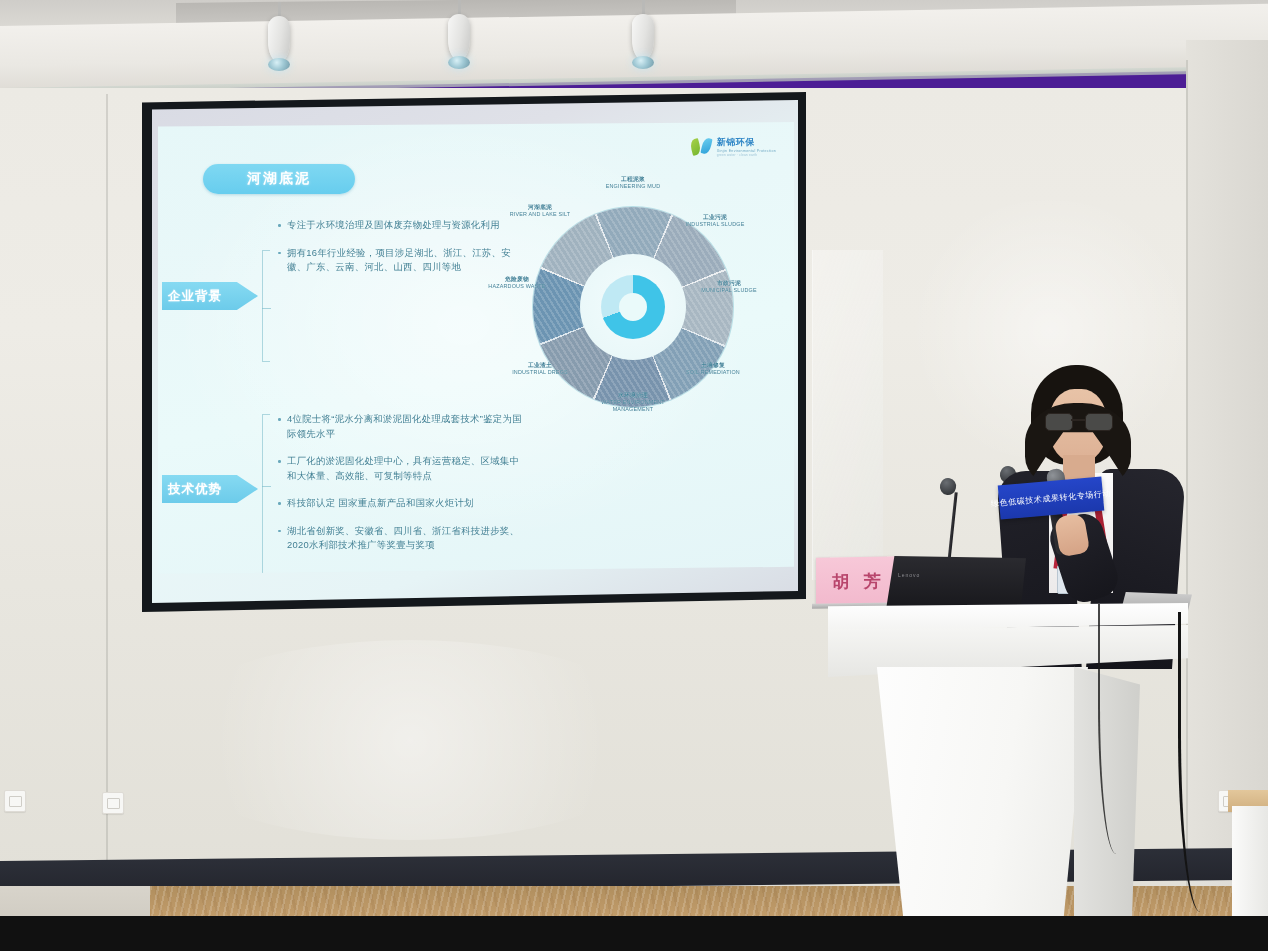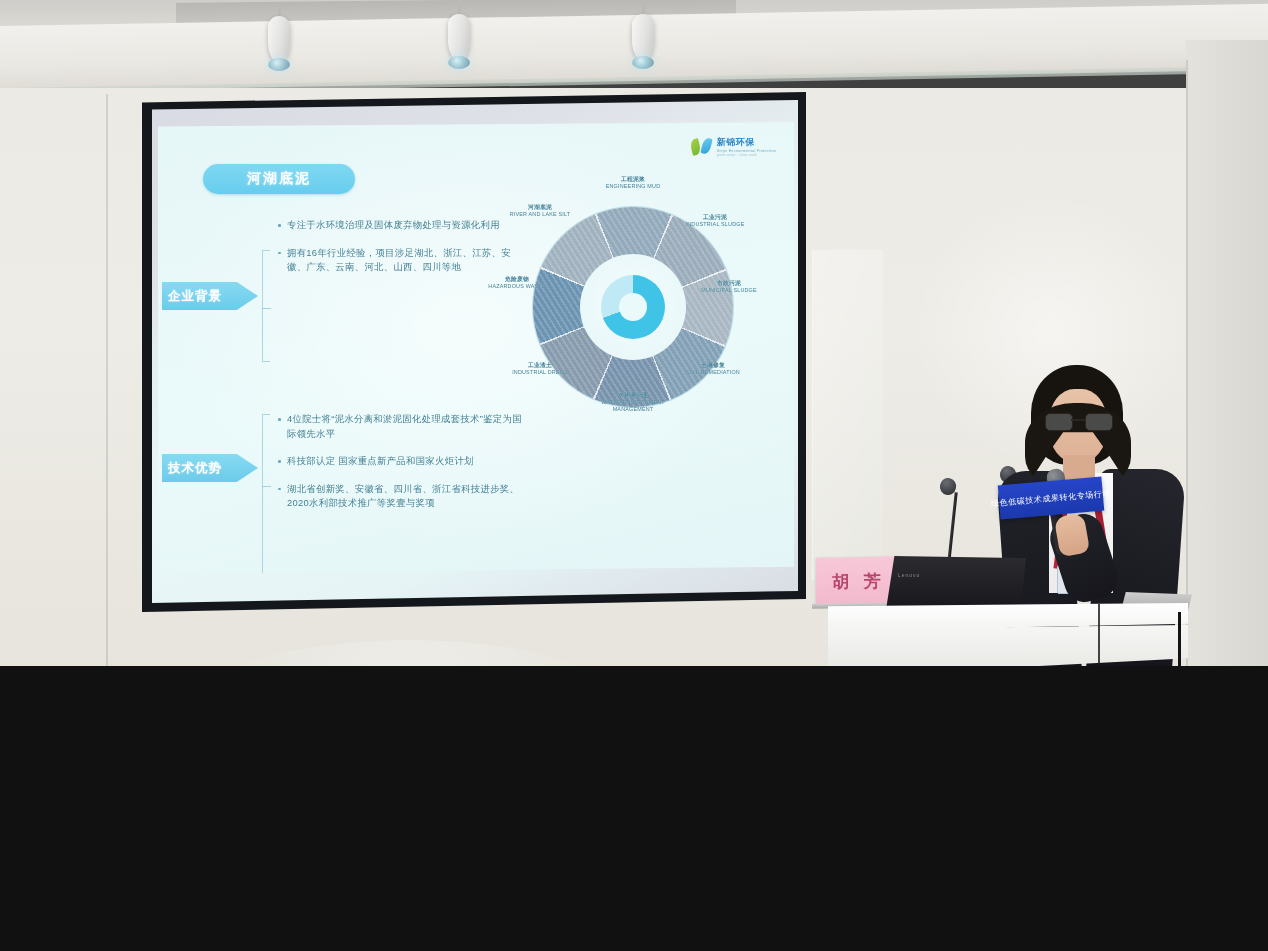--- a/index.html
+++ b/index.html
@@ -1,20 +1,20 @@
 <!DOCTYPE html>
 <html><head>
 <meta charset="utf-8">
 <style>
   html,body{margin:0;padding:0;background:#111;}
   body{font-family:"Liberation Sans", sans-serif;}
 
   #scene{
-    position:relative;width:1268px;height:666px;overflow:hidden;
-    background:#404040;
+    position:relative;width:1268px;height:916px;overflow:hidden;
+    background:#4c1d95;
   }
 
   
   .ceiling{
     position:absolute;left:0;top:0;width:1268px;height:46px;
     background:linear-gradient(180deg,#cfcdc9 0%,#d7d5d0 40%,#e2e0db 100%);
   }
   .ceiling-dark{
     position:absolute;left:176px;top:0;width:560px;height:22px;
     background:linear-gradient(180deg,#b9b7b3,#c8c6c2);
@@ -420,36 +420,37 @@
     </div>
 
     <div class="title-pill">
       <span>河湖底泥</span>
     </div>
 
     <div class="tag-arrow" style="left:4px;top:160px;">
       <span>企业背景</span>
     </div>
 
-    <div class="tag-arrow" style="left:4px;top:332px;font-family:Liberation Serif, serif;">
+    <div class="tag-arrow" style="left:4px;top:353px;font-family:Liberation Serif, serif;">
       <span>技术优势</span>
     </div>
 
     <div class="bracket" style="left:104px;top:128px;height:110px;"></div>
     <div class="bracket-dash" style="left:104px;top:186px;"></div>
     <div class="bracket" style="left:104px;top:292px;height:158px;"></div>
     <div class="bracket-dash" style="left:104px;top:364px;"></div>
 
     <div class="bullets" style="left:118px;top:96px;width:245px;">
       <div class="bullet">专注于水环境治理及固体废弃物处理与资源化利用</div>
       <div class="bullet" style="margin-top:13px;">拥有16年行业经验，项目涉足湖北、浙江、江苏、安徽、广东、云南、河北、山西、四川等地</div>
     </div>
 
     <div class="bullets" style="left:118px;top:290px;width:250px;">
       <div class="bullet">4位院士将“泥水分离和淤泥固化处理成套技术”鉴定为国际领先水平</div>
+      <div class="bullet" style="margin-top:13px;">工厂化的淤泥固化处理中心，具有运营稳定、区域集中和大体量、高效能、可复制等特点</div>
       <div class="bullet" style="margin-top:13px;">科技部认定 国家重点新产品和国家火炬计划</div>
       <div class="bullet" style="margin-top:13px;">湖北省创新奖、安徽省、四川省、浙江省科技进步奖、2020水利部技术推广等奖壹与奖项</div>
     </div>
 
     <div class="wheel-wrap">
       <div class="wheel"></div>
       <div class="wheel-tex"></div>
       <div class="wheel-hole"></div>
       <div class="wheel-ring"></div>
 

